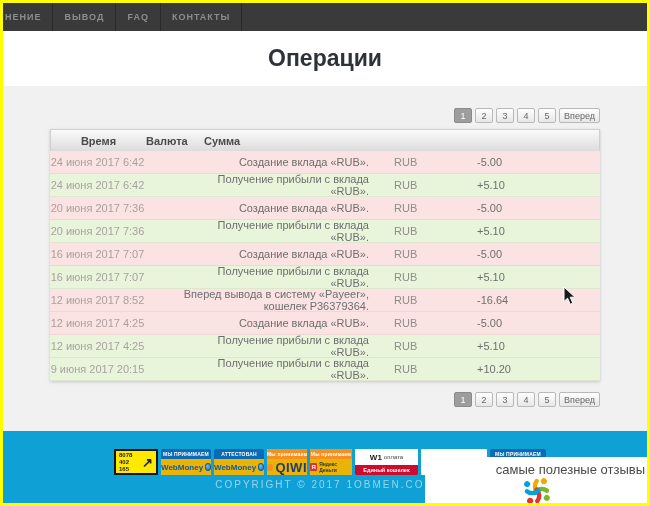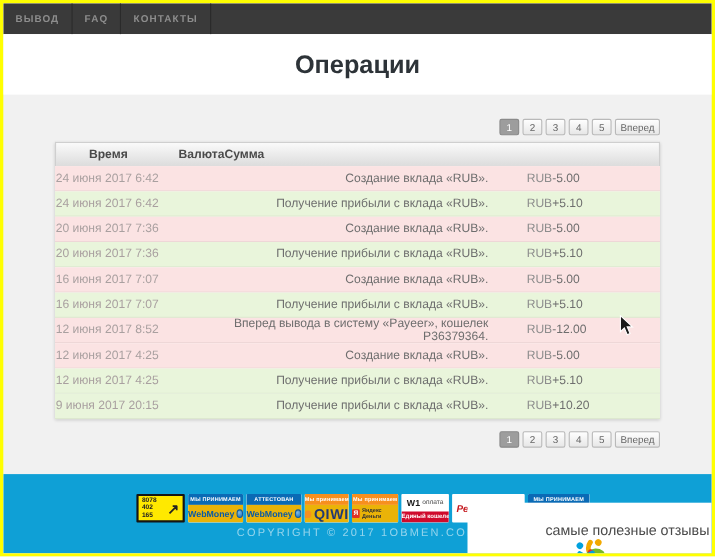--- a/index.html
+++ b/index.html
@@ -18,28 +18,28 @@
   .content{height:345px;box-sizing:border-box;padding:22px 47px 0;}
   .pagination{display:flex;justify-content:flex-end;gap:3px;height:15px;}
   .pagination.bottom{margin-top:11px;}
   .page-btn{min-width:8px;padding:0 4px;font-size:9px;display:flex;align-items:center;justify-content:center;
     border:1px solid #b9b9b9;border-radius:2px;background:linear-gradient(#fefefe,#e7e7e7);color:#666;cursor:pointer;}
   .page-btn.active{background:#9d9d9d;color:#fff;border-color:#8a8a8a;}
   .optable{margin-top:6px;box-shadow:0 1px 3px rgba(0,0,0,.18);background:#fff;}
   .thead{display:flex;height:22px;align-items:center;background:linear-gradient(#fafafa,#dcdcdc);
     border:1px solid #cfcfcf;border-bottom:none;box-sizing:border-box;font-size:11px;font-weight:bold;color:#4a4a4a;}
   .row{display:flex;height:23px;align-items:center;font-size:11px;box-sizing:border-box;
-    border-bottom:1px solid rgba(0,0,0,.05);}
+    border-bottom:1px solid rgba(0,0,0,.05);gap:25px;}
   .row.debit{background:#fbe3e3;}
   .row.credit{background:#e9f5db;}
   .col-time{width:95px;text-align:center;color:#a9a0a0;flex-shrink:0;}
   .thead .col-time{color:#4a4a4a;}
   .col-op{flex:1;padding-left:10px;color:#6e6e6e;text-align:right;}
   .thead .col-op{text-align:center;padding-left:0;color:#4a4a4a;}
-  .col-cur{width:58px;text-align:right;color:#8d8d8d;flex-shrink:0;}
+  .col-cur{width:58px;text-align:left;color:#8d8d8d;flex-shrink:0;}
   .col-amt{width:68px;color:#6e6e6e;flex-shrink:0;}
   .thead .col-cur,.thead .col-amt{color:#4a4a4a;}
   .col-spacer{width:30px;flex-shrink:0;}
   
   .footer{height:72px;background:#0fa0d6;box-sizing:border-box;padding-top:18px;position:relative;}
   .badges{display:flex;justify-content:center;gap:3px;height:26px;margin-left:10px;}
   .badge{box-sizing:border-box;display:flex;flex-direction:column;overflow:hidden;border-radius:1px;background:#fff;}
   .b-counter{width:44px;flex-direction:row;align-items:center;justify-content:space-between;
     background:#ffe900;border:2px solid #151515;padding:0 3px;}
   .counter-nums{display:flex;flex-direction:column;font-size:6px;line-height:7px;font-weight:bold;color:#222;}
@@ -52,45 +52,46 @@
   .wm-text{font-size:8px;font-weight:bold;color:#0a5aa5;}
   .globe{width:8px;height:8px;border-radius:50%;background:radial-gradient(circle at 35% 35%,#7db9e8,#1b6fb5);
     border:1px solid #0a5aa5;box-sizing:border-box;}
   .b-qiwi{width:40px;}
   .qiwi-text{font-size:13px;font-weight:bold;color:#223a72;letter-spacing:.5px;}
   .bird{width:7px;height:7px;border-radius:50% 50% 50% 0;background:#f78f1e;}
   .b-yandex{width:42px;}
   .ya-sq{width:8px;height:8px;background:#e03226;color:#fff;font-size:6px;font-weight:bold;
     display:flex;align-items:center;justify-content:center;border-radius:1px;}
   .ya-text{font-size:5px;font-weight:bold;color:#333;}
-  .b-w1{width:43px;}
+  .b-w1{width:63px;}
   .w1-top{flex:1;display:flex;align-items:center;justify-content:center;gap:2px;background:#fff;}
   .w1-mark{font-size:8px;font-weight:bold;color:#1a1a1a;}
   .w1-pay{font-size:6px;color:#444;}
   .w1-bottom{background:#cf0a2c;color:#fff;font-size:5.5px;font-weight:bold;text-align:center;padding:2px 0;white-space:nowrap;}
   .b-perfect{width:66px;flex-direction:row;align-items:center;gap:3px;padding:0 4px;}
   .pm-text{font-size:9px;font-weight:bold;font-style:italic;color:#c4161c;white-space:nowrap;}
   .b-accept2{width:56px;}
   .copyright{text-align:center;font-size:10px;letter-spacing:2px;color:rgba(255,255,255,.55);margin-top:4px;}
   
   .watermark{position:absolute;right:0;bottom:0;width:222px;height:46px;background:#fff;z-index:5;
-    box-sizing:border-box;padding:18px 2px 0 4px;overflow:hidden;}
+    box-sizing:border-box;padding:6px 2px 0 4px;overflow:hidden;}
   .tagline{font-size:13px;line-height:14px;color:#4a4a4a;text-align:right;white-space:nowrap;}
   .logo-row{display:flex;align-items:center;margin-top:-3px;flex-direction:column;}
   .logo-text{font-size:40px;line-height:34px;font-weight:bold;letter-spacing:-1px;white-space:nowrap;}
   .logo-green{color:#76b82a;}
   .logo-orange{color:#f7a800;}
   .cursor{position:absolute;left:560px;top:283px;z-index:9;}
 </style>
 </head>
 <body>
 
 <div class="page">
 
   <div class="navbar">
+    <div class="nav-item cut">НЕНИЕ</div>
     <div class="nav-item">ВЫВОД</div>
     <div class="nav-item">FAQ</div>
     <div class="nav-item">КОНТАКТЫ</div>
   </div>
 
   <div class="page-header">
     <h1 class="page-title">Операции</h1>
   </div>
 
   <div class="content">
@@ -156,21 +157,21 @@
     <div class="col-op">Получение прибыли с вклада «RUB».</div>
     <div class="col-cur">RUB</div>
     <div class="col-amt">+5.10</div>
     <div class="col-spacer"></div>
   </div>
 
   <div class="row debit">
     <div class="col-time">12 июня 2017 8:52</div>
     <div class="col-op">Вперед вывода в систему «Payeer», кошелек P36379364.</div>
     <div class="col-cur">RUB</div>
-    <div class="col-amt">-12.00</div>
+    <div class="col-amt">-16.64</div>
     <div class="col-spacer"></div>
   </div>
 
   <div class="row debit">
     <div class="col-time">12 июня 2017 4:25</div>
     <div class="col-op">Создание вклада «RUB».</div>
     <div class="col-cur">RUB</div>
     <div class="col-amt">-5.00</div>
     <div class="col-spacer"></div>
   </div>

